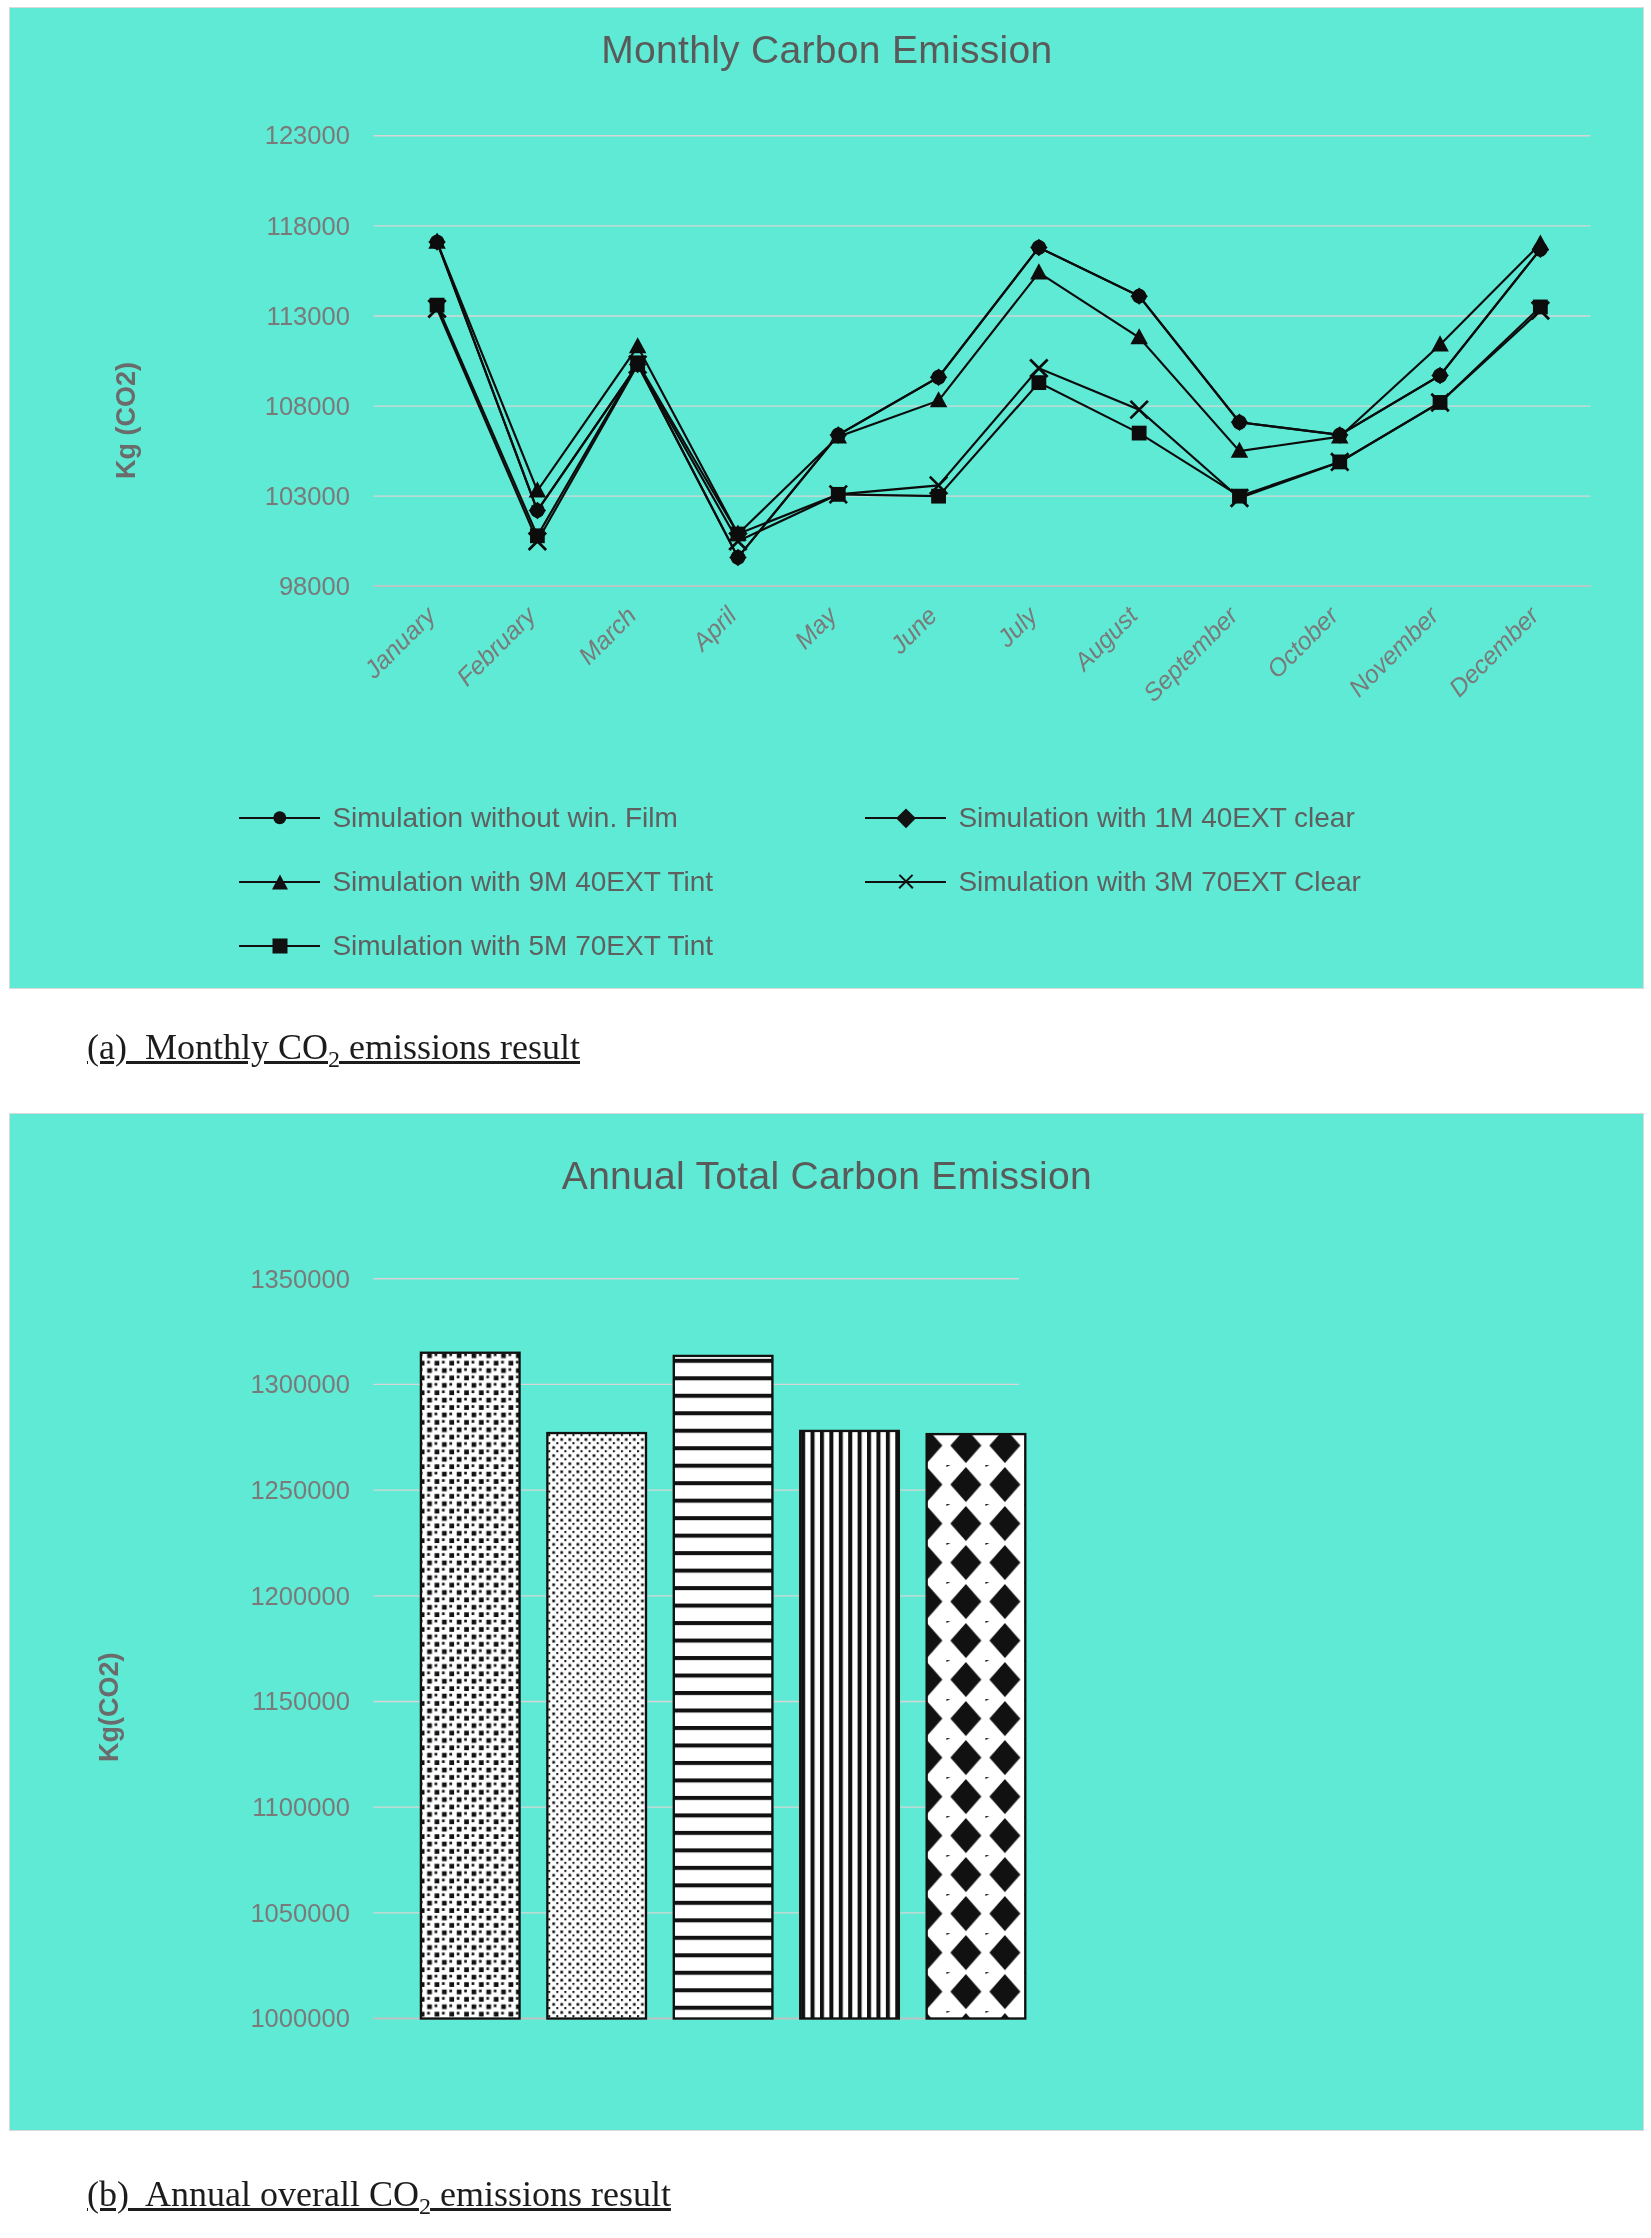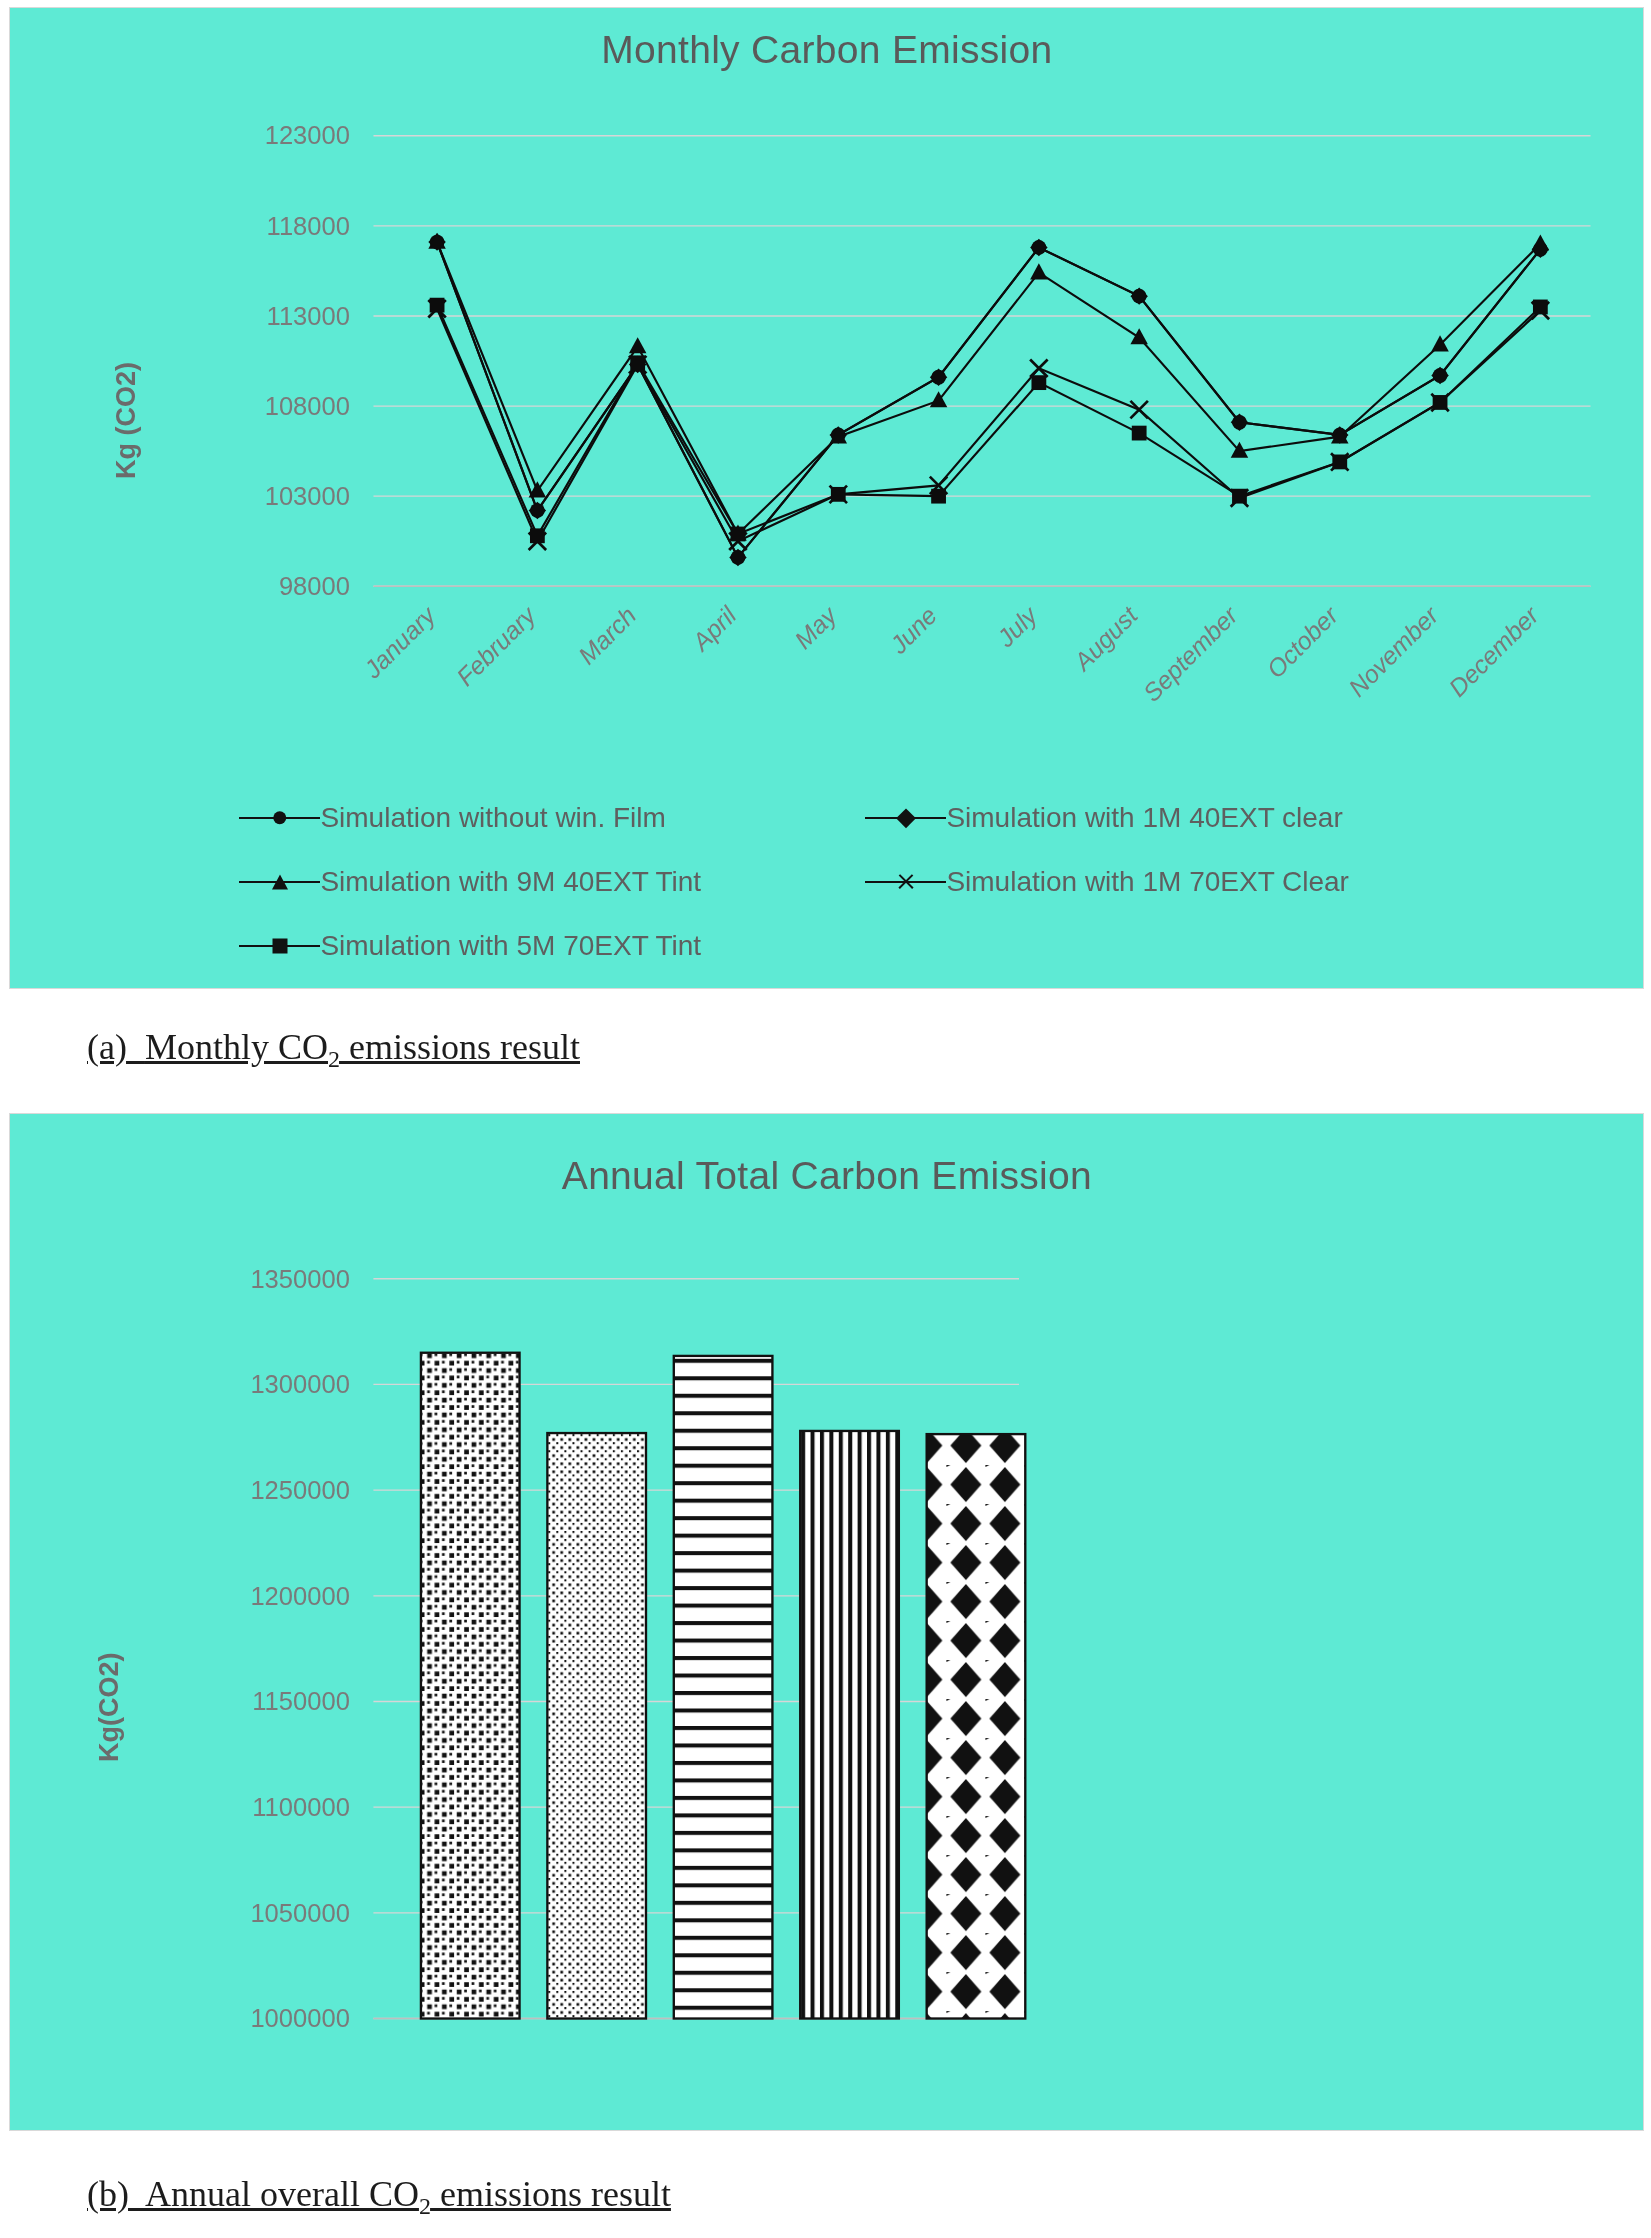--- a/index.html
+++ b/index.html
@@ -36,21 +36,21 @@
   .axisline{stroke:#bfbfbf;stroke-width:2;}
   .series{fill:none;stroke:#0c0c0c;stroke-width:3.2;}
 
   
   #legend-a{position:absolute;left:229px;top:794px;width:1278px;}
   .lrow{display:flex;align-items:center;margin-bottom:32px;}
   .litem{display:flex;align-items:center;width:626px;}
   .lmark{width:81px;height:23px;position:relative;flex:0 0 auto;}
   .lmark .ln{position:absolute;top:50%;left:0;width:81px;height:2px;background:#111;transform:translateY(-50%);}
   .lmark .mk{position:absolute;left:50%;top:50%;transform:translate(-50%,-50%);}
-  .ltext{font-size:28px;color:#5f5f5f;margin-left:0;white-space:nowrap;}
+  .ltext{font-size:28px;color:#5f5f5f;margin-left:12px;white-space:nowrap;}
 
   .mk-circle{width:13.5px;height:13.5px;border-radius:50%;background:#111;}
   .mk-diamond{width:13.5px;height:13.5px;background:#111;transform:translate(-50%,-50%) rotate(45deg)!important;}
   .mk-triangle{width:0;height:0;border-left:8.7px solid transparent;border-right:8.7px solid transparent;border-bottom:15.5px solid #111;}
   .mk-square{width:15px;height:15px;background:#111;}
   .mk-x{width:19px;height:19px;}
   .mk-x:before,.mk-x:after{content:"";position:absolute;left:0;top:8.7px;width:19px;height:2.4px;background:#111;}
   .mk-x:before{transform:rotate(45deg);}
   .mk-x:after{transform:rotate(-45deg);}
 
@@ -318,21 +318,21 @@
               <span class="ln"></span>
               <span class="mk mk-triangle"></span>
             </div>
             <span class="ltext">Simulation with 9M 40EXT Tint</span>
           </div>
           <div class="litem">
             <div class="lmark">
               <span class="ln"></span>
               <span class="mk mk-x"></span>
             </div>
-            <span class="ltext">Simulation with 1M 70EXT Clear</span>
+            <span class="ltext">Simulation with 3M 70EXT Clear</span>
           </div>
         </div>
         <div class="lrow">
           <div class="litem">
             <div class="lmark">
               <span class="ln"></span>
               <span class="mk mk-square"></span>
             </div>
             <span class="ltext">Simulation with 5M 70EXT Tint</span>
           </div>

